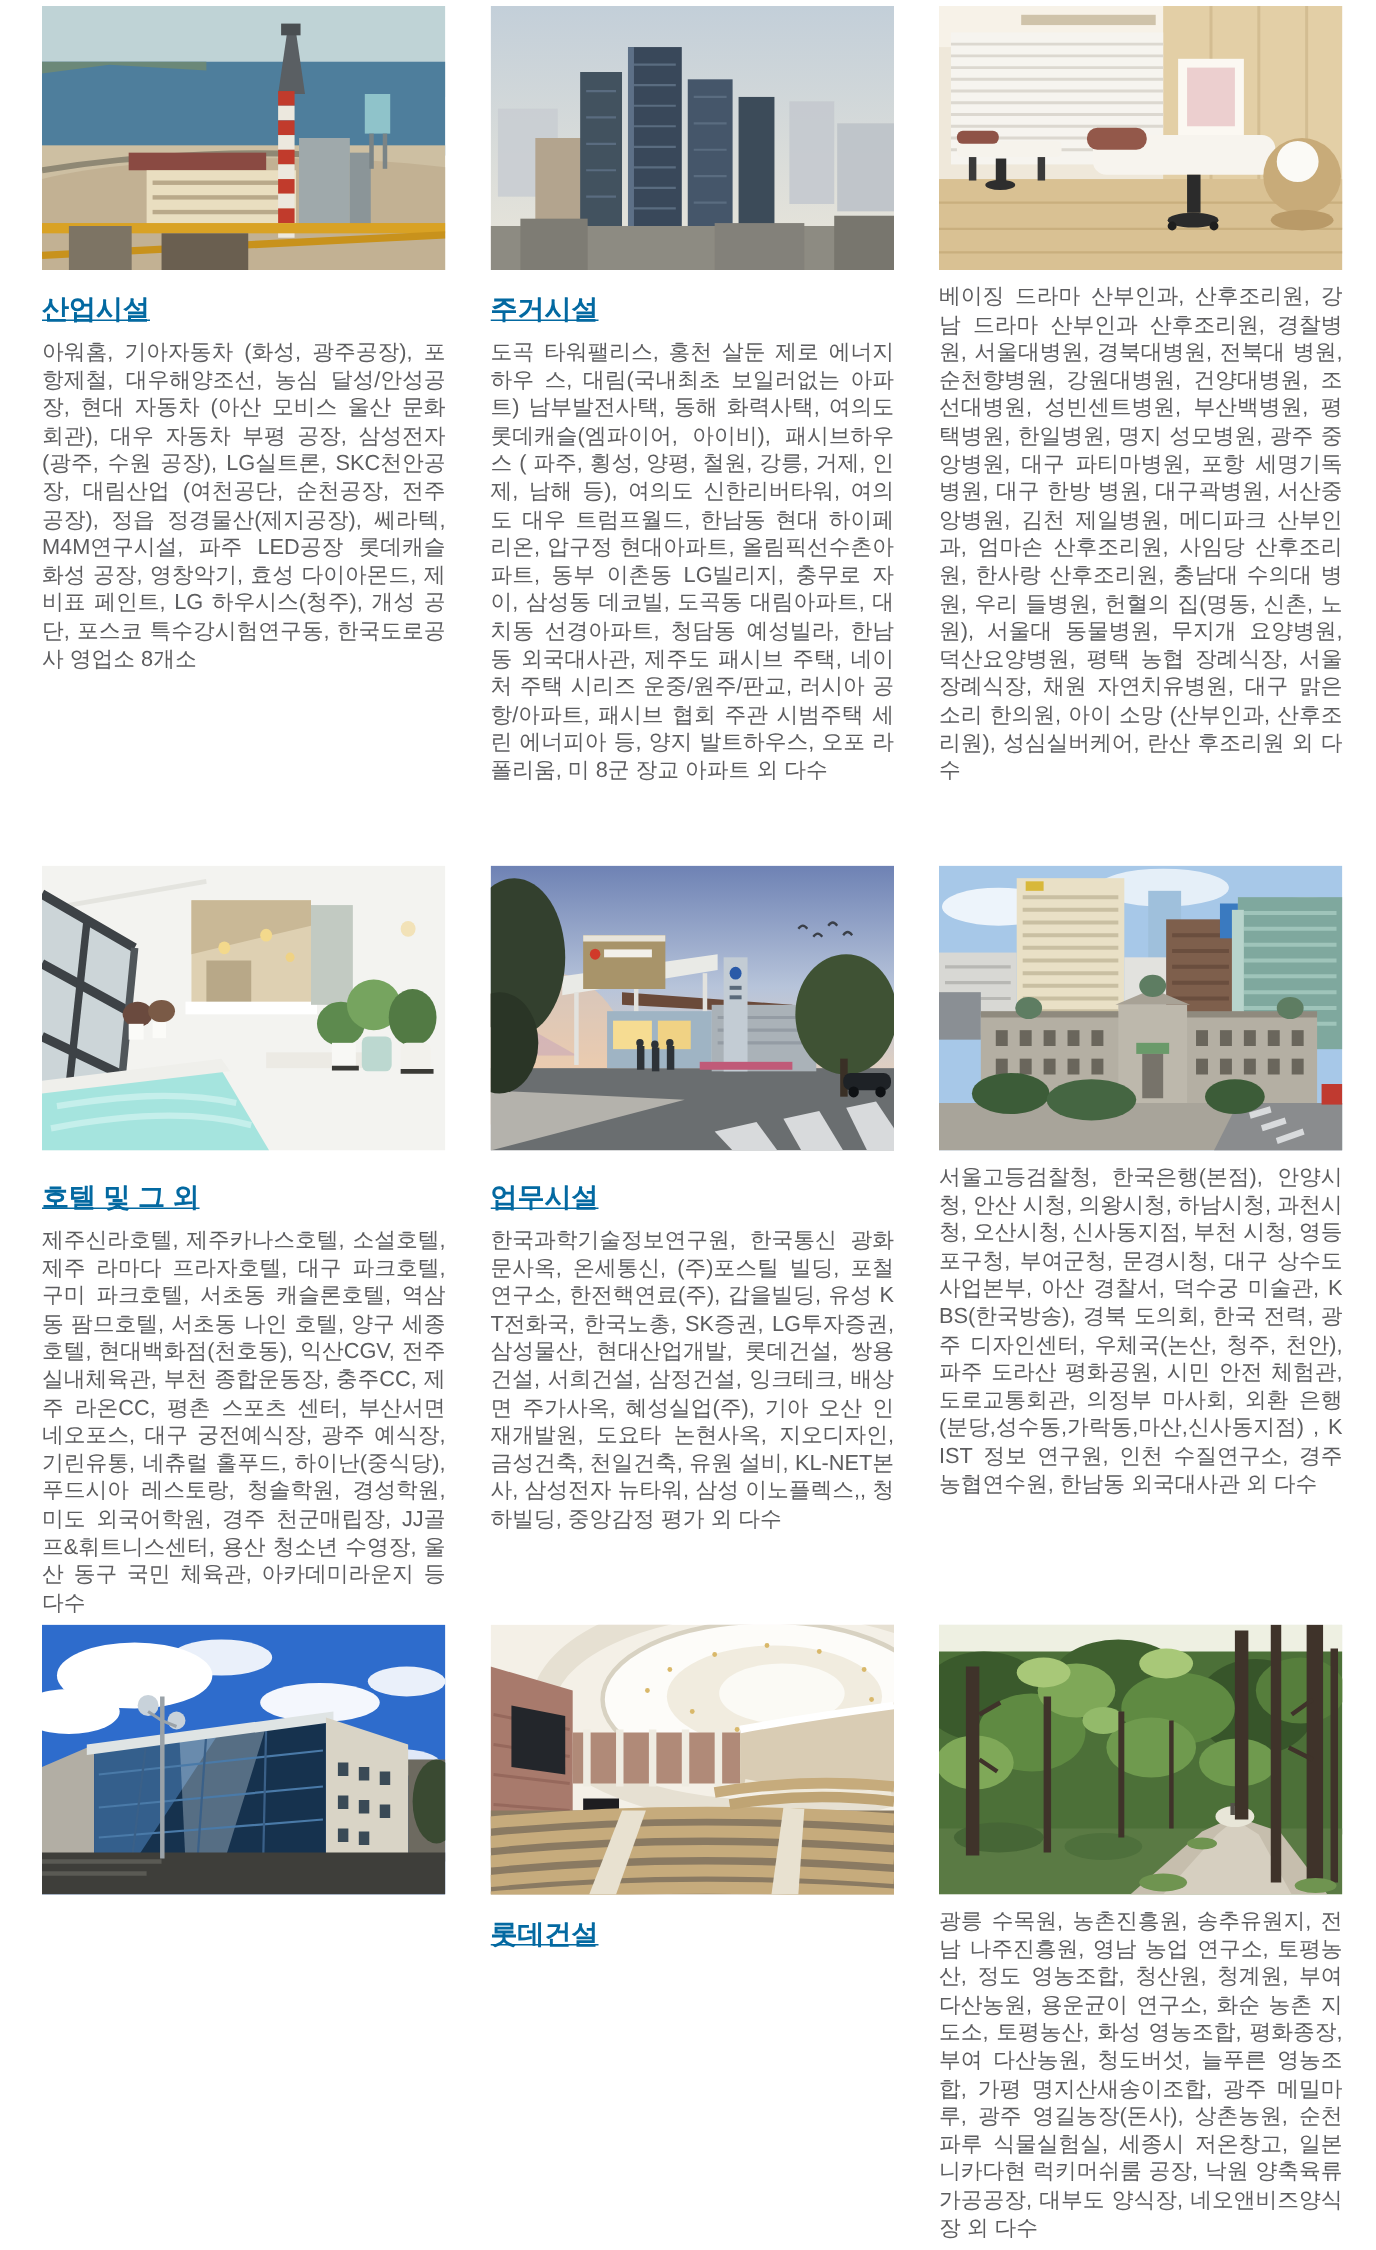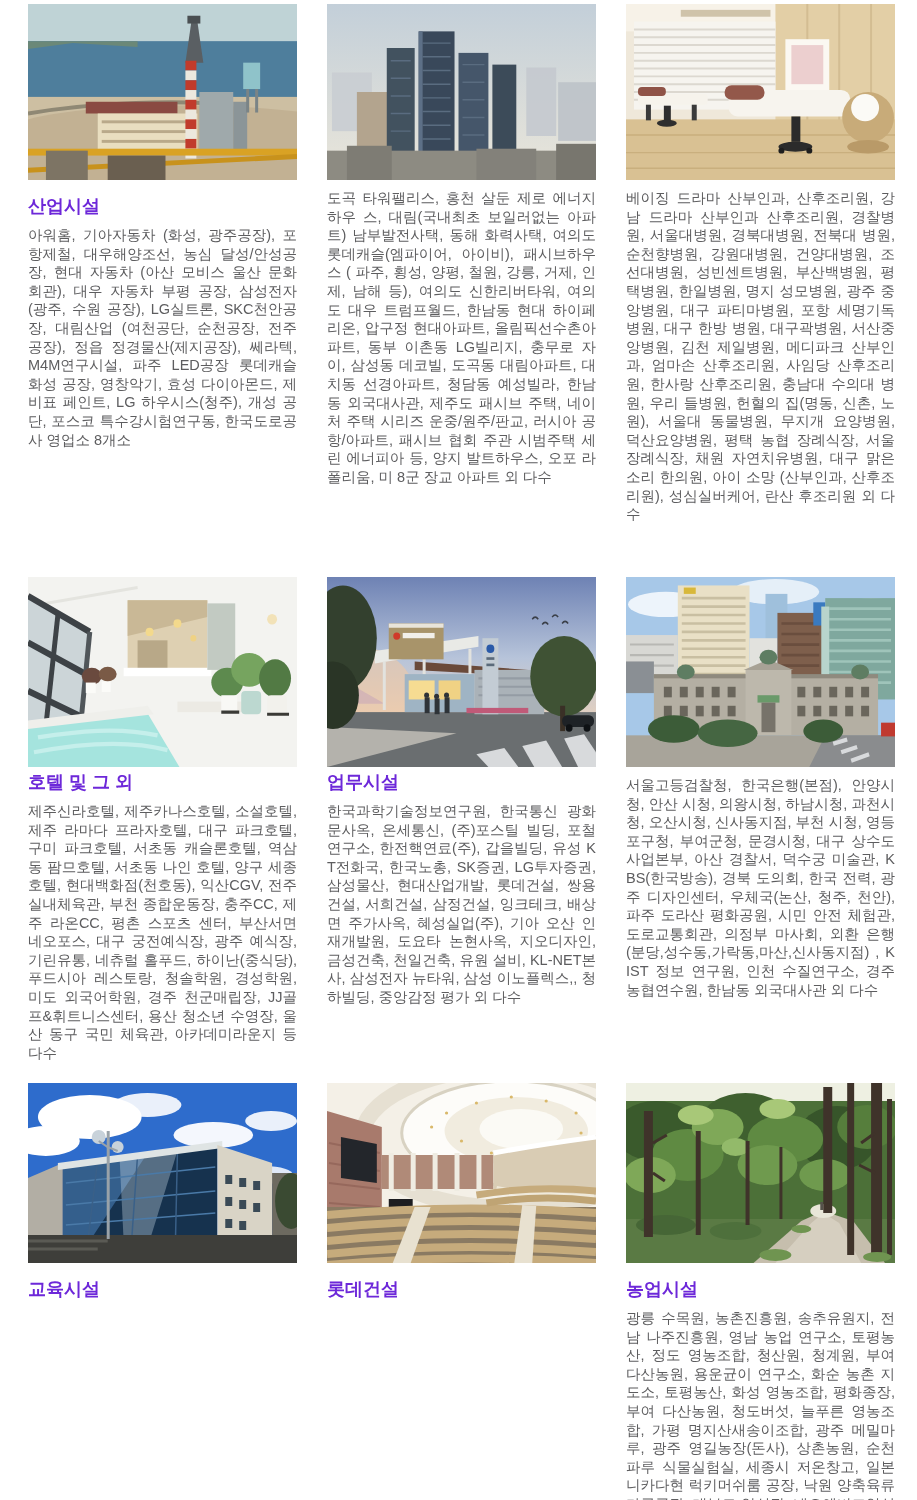--- a/index.html
+++ b/index.html
@@ -12,24 +12,24 @@
     padding:4px 22px 0 28px;
     box-sizing:border-box;
   }
   section{overflow:hidden;}
   .photo{margin:0;width:100%;display:block;line-height:0;}
   .r1 .photo{height:176px;}
   .r2 .photo{height:190px;}
   .r3 .photo{height:180px;}
   .photo svg{width:100%;height:100%;display:block;}
   h2{
-    font-size:18px;line-height:22px;font-weight:bold;color:#6d28d9;
-    margin:15px 0 0 0;letter-spacing:0;
+    font-size:18px;line-height:22px;font-weight:bold;color:#0369a1;
+    margin:15px 0 0 0;letter-spacing:0;text-decoration:underline;
   }
-  .r2 h2{margin-top:4px;}
+  .r2 h2{margin-top:20px;}
   p{
     font-size:14.5px;line-height:18.6px;color:#5d5d5f;
     margin:9px 0 0 0;
     text-align:justify;
     word-break:break-all;
   }
 </style>
 </head>
 <body>
 
@@ -101,20 +101,21 @@
           <path d="M64 58 h20 M64 76 h20 M64 94 h20 M64 112 h20 M64 130 h20"></path>
           <path d="M136 62 h22 M136 80 h22 M136 98 h22 M136 116 h22 M136 134 h22"></path>
         </g>
         <rect x="92" y="28" width="4" height="127" fill="#5d7087"></rect>
         <rect y="150" width="270" height="30" fill="#8d8b82"></rect>
         <rect x="20" y="145" width="45" height="35" fill="#7e7c74"></rect>
         <rect x="150" y="148" width="60" height="32" fill="#83817a"></rect>
         <rect x="230" y="143" width="40" height="37" fill="#78766e"></rect>
       </svg>
     </figure>
+    <h2>주거시설</h2>
     <p>도곡 타워팰리스, 홍천 살둔 제로 에너지하우 스, 대림(국내최초 보일러없는 아파트) 남부발전사택, 동해 화력사택, 여의도 롯데캐슬(엠파이어, 아이비), 패시브하우 스 ( 파주, 횡성, 양평, 철원, 강릉, 거제, 인제, 남해 등), 여의도 신한리버타워, 여의도 대우 트럼프월드, 한남동 현대 하이페리온, 압구정 현대아파트, 올림픽선수촌아파트, 동부 이촌동 LG빌리지, 충무로 자이, 삼성동 데코빌, 도곡동 대림아파트, 대치동 선경아파트, 청담동 예성빌라, 한남동 외국대사관, 제주도 패시브 주택, 네이처 주택 시리즈 운중/원주/판교, 러시아 공항/아파트, 패시브 협회 주관 시범주택 세린 에너피아 등, 양지 발트하우스, 오포 라폴리움, 미 8군 장교 아파트 외 다수</p>
   </section>
 
   <section class="r1">
     <figure class="photo">
       <svg viewBox="0 0 270 180" preserveAspectRatio="none" aria-hidden="true">
         <rect width="270" height="180" fill="#efe8da"></rect>
         <rect width="270" height="28" fill="#f7f2e8"></rect>
         <rect x="55" y="6" width="90" height="7" fill="#cfc3aa"></rect>
         <circle cx="160" cy="10" r="4" fill="#e8dcc2"></circle>
@@ -343,21 +344,20 @@
         <rect x="245" y="90" width="25" height="68" fill="#6d6a60"></rect>
         <ellipse cx="264" cy="118" rx="16" ry="28" fill="#3a4a32"></ellipse>
         <rect y="152" width="270" height="28" fill="#3e3e3a"></rect>
         <path d="M0 158 h80 M0 166 h70" stroke="#5a5a54" stroke-width="3"></path>
         <rect x="79" y="48" width="3" height="108" fill="#9aa2a8"></rect>
         <circle cx="71" cy="54" r="7" fill="#c8d2da"></circle>
         <circle cx="90" cy="64" r="6" fill="#c8d2da"></circle>
         <path d="M71 58 L80 64 L90 68" stroke="#9aa2a8" stroke-width="2" fill="none"></path>
       </svg>
     </figure>
-    <h2>교육시설</h2>
   </section>
 
   <section class="r3">
     <figure class="photo">
       <svg viewBox="0 0 270 180" preserveAspectRatio="none" aria-hidden="true">
         <rect width="270" height="180" fill="#f4f0e7"></rect>
         <ellipse cx="185" cy="55" rx="150" ry="70" fill="none" stroke="#e6e0d2" stroke-width="16"></ellipse>
         <ellipse cx="185" cy="50" rx="110" ry="52" fill="#fdfcf9" stroke="#d8d2c2" stroke-width="3"></ellipse>
         <ellipse cx="190" cy="48" rx="72" ry="34" fill="#f1ecdf"></ellipse>
         <ellipse cx="195" cy="46" rx="42" ry="20" fill="#fbfaf5"></ellipse>
@@ -448,17 +448,16 @@
           <rect x="262" y="16" width="5" height="156"></rect>
         </g>
         <path d="M27 60 l14 -8 M27 90 l12 8 M250 50 l-14 10 M250 90 l-16 -8" stroke="#3f332a" stroke-width="3" fill="none"></path>
         <g fill="#6f9450">
           <ellipse cx="150" cy="172" rx="16" ry="6"></ellipse>
           <ellipse cx="252" cy="174" rx="14" ry="5"></ellipse>
           <ellipse cx="176" cy="146" rx="10" ry="4"></ellipse>
         </g>
       </svg>
     </figure>
-    <h2>농업시설</h2>
     <p>광릉 수목원, 농촌진흥원, 송추유원지, 전남 나주진흥원, 영남 농업 연구소, 토평농산, 정도 영농조합, 청산원, 청계원, 부여 다산농원, 용운균이 연구소, 화순 농촌 지도소, 토평농산, 화성 영농조합, 평화종장, 부여 다산농원, 청도버섯, 늘푸른 영농조합, 가평 명지산새송이조합, 광주 메밀마루, 광주 영길농장(돈사), 상촌농원, 순천 파루 식물실험실, 세종시 저온창고, 일본 니카다현 럭키머쉬룸 공장, 낙원 양축육류가공공장, 대부도 양식장, 네오앤비즈양식장 외 다수</p>
   </section>
 
 </main>
 
 </body></html>

